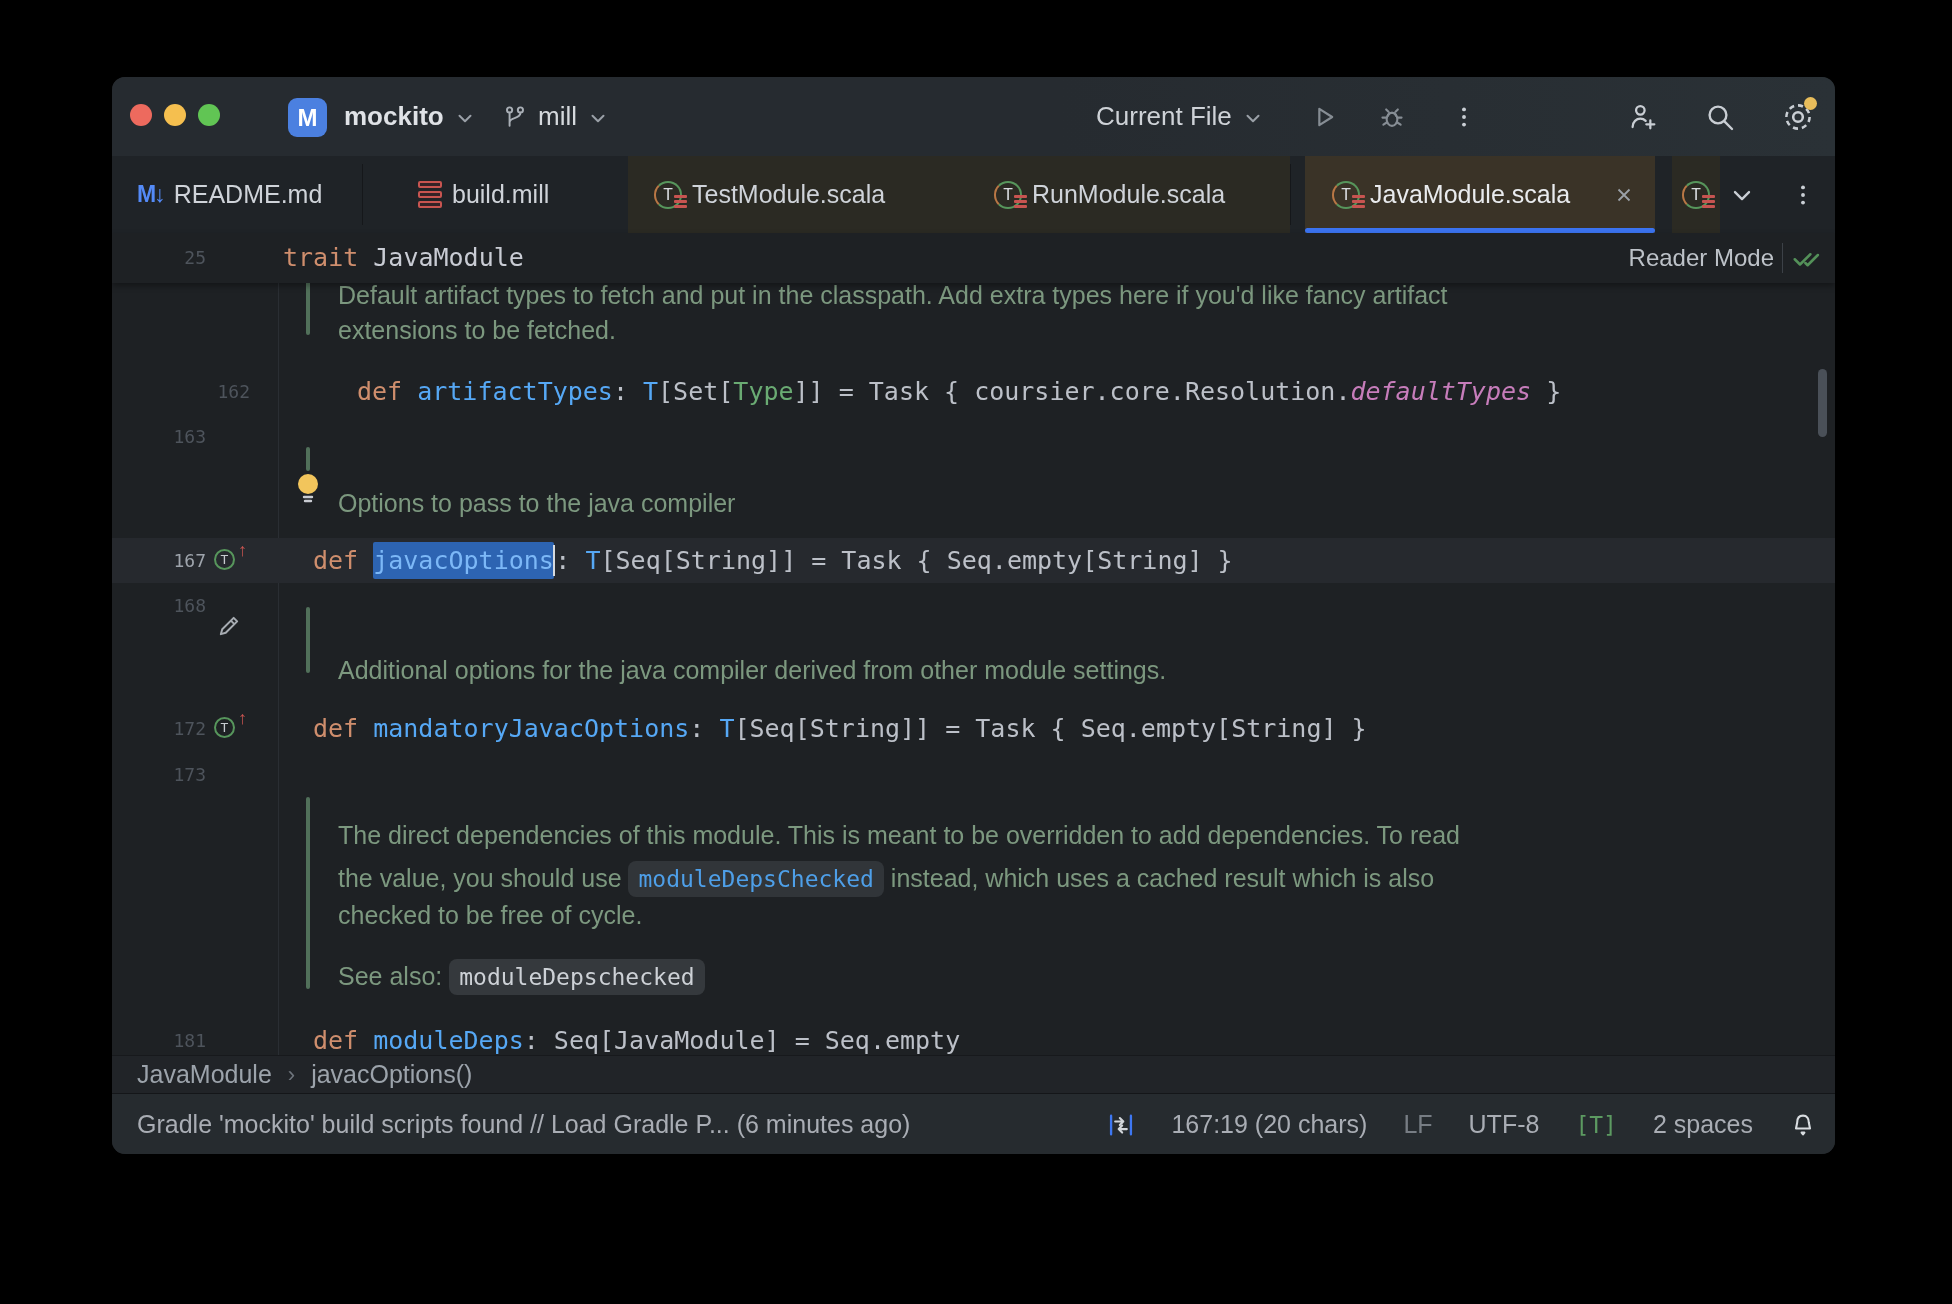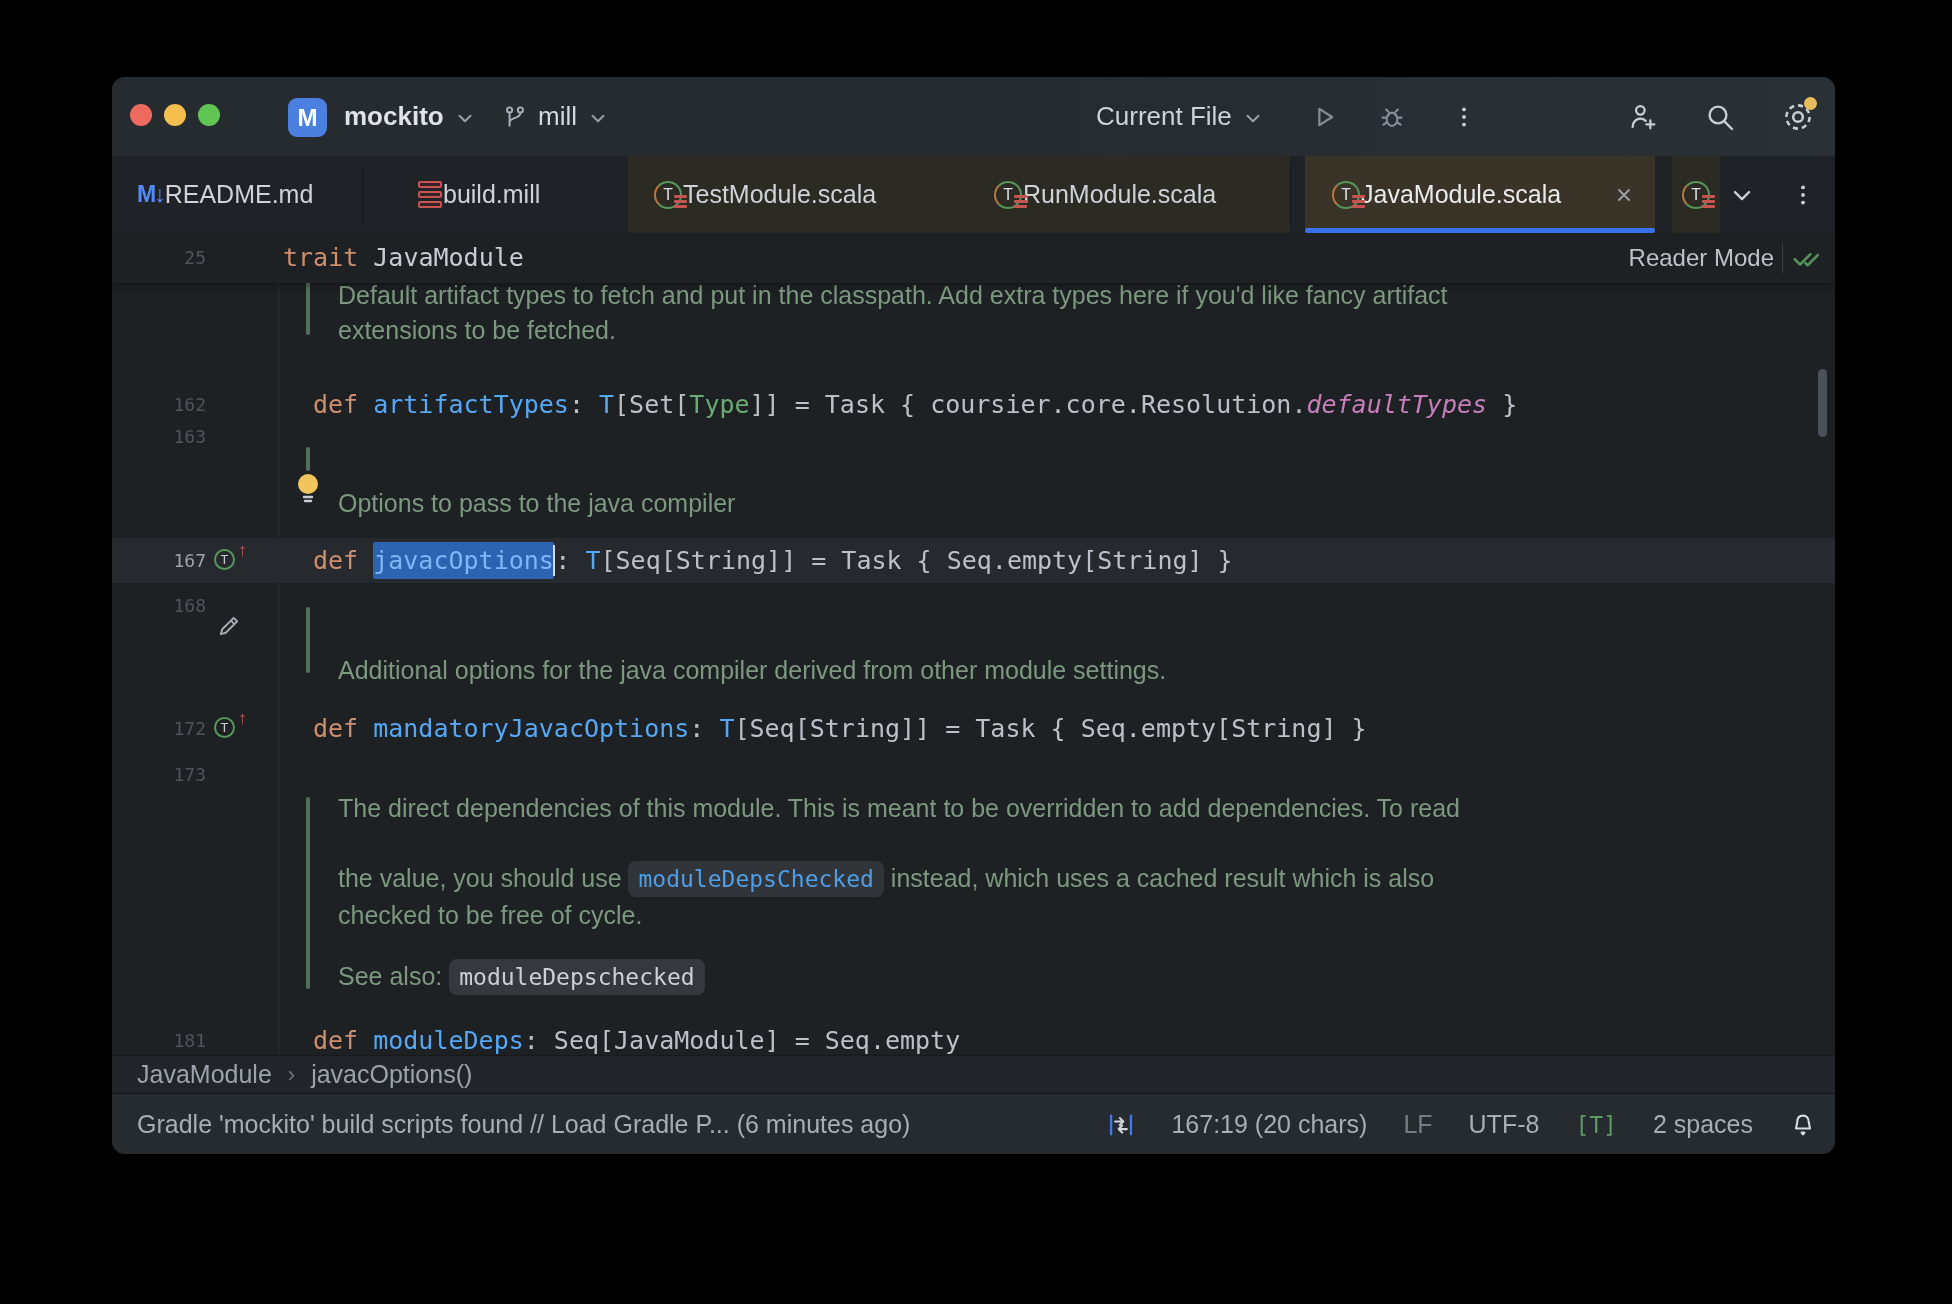--- a/index.html
+++ b/index.html
@@ -22,21 +22,21 @@
   .tb-label .chev{color:#9AA0A7;margin-top:3px;}
   .ticon{color:#A9AFB6;display:flex;align-items:center;}
   .tb-btn{position:absolute;top:22px;width:36px;height:36px;display:flex;align-items:center;
           justify-content:center;color:#868D94;}
   .tb-btn.bright{color:#C9CED4;}
   .gear-dot{position:absolute;right:-2px;top:-3px;width:13px;height:13px;border-radius:50%;background:#E8BD5B;}
   
   .tabbar{position:absolute;left:0;top:79px;width:100%;height:77px;background:#1F2327;
           border-bottom:1px solid #121417;}
   .tab{position:absolute;top:0;height:77px;display:flex;align-items:center;color:#CFD3D9;font-size:25px;}
-  .tab .lbl{margin-left:1px;white-space:nowrap;}
+  .tab .lbl{margin-left:10px;white-space:nowrap;}
   .tab-sep{position:absolute;top:8px;width:1px;height:61px;background:#15171A;}
   .tab-brown{background:#2B2A23;}
   .tab-active{background:#3A3327;color:#E9EBEE;}
   .tab-underline{position:absolute;left:1193px;bottom:0;width:350px;height:5px;background:#3B73F0;border-radius:3px;}
   .md-icon{font-weight:bold;font-size:23px;color:#548AF7;letter-spacing:-2px;}
   .mill-icon{width:24px;height:28px;display:flex;flex-direction:column;justify-content:center;gap:3px;}
   .mill-icon i{display:block;height:6px;border:2px solid #C75450;border-radius:2px;background:#352226;}
   .trait-icon{position:relative;width:28px;height:28px;flex:0 0 auto;}
   .trait-icon .ring{position:absolute;inset:0;border-radius:50%;border:2.5px solid #57965C;
       border-left-color:#B97745;border-bottom-color:#57965C;box-sizing:border-box;}
@@ -303,21 +303,21 @@
       <div class="gutter-sep"></div>
 
       <div class="docbar" style="top:0;height:62px;"></div>
       <div class="row" style="top:0;">
         <div class="docline">Default artifact types to fetch and put in the classpath. Add extra types here if you'd like fancy artifact</div>
       </div>
       <div class="row" style="top:35px;">
         <div class="docline">extensions to be fetched.</div>
       </div>
 
-      <div class="row" style="top:109px;">
+      <div class="row" style="top:96px;margin-left:44px;">
         <span class="lnum">162</span>
         <div class="codetext"><span class="kw">def </span><span class="fn">artifactTypes</span><span>: </span><span class="tb">T</span><span>[Set[</span><span class="tygreen">Type</span><span>]] = Task { coursier.core.Resolution.</span><span class="ital">defaultTypes</span><span> }</span></div>
       </div>
 
       <div class="row" style="top:141px;">
         <span class="lnum">163</span>
       </div>
 
       <div class="docbar" style="top:174px;height:24px;"></div>
       <div class="bulb">
@@ -363,21 +363,21 @@
             <span class="arrow">↑</span>
         </span>
         <div class="codetext"><span class="kw">def </span><span class="fn">mandatoryJavacOptions</span><span>: </span><span class="tb">T</span><span>[Seq[String]] = Task { Seq.empty[String] }</span></div>
       </div>
 
       <div class="row" style="top:479px;">
         <span class="lnum">173</span>
       </div>
 
       <div class="docbar" style="top:524px;height:192px;"></div>
-      <div class="row" style="top:513px;">
+      <div class="row" style="top:540px;">
         <div class="docline">The direct dependencies of this module. This is meant to be overridden to add dependencies. To read</div>
       </div>
       <div class="row" style="top:583px;">
         <div class="docline"><span>the value, you should use </span><span class="chip-blue">moduleDepsChecked</span><span> instead, which uses a cached result which is also</span></div>
       </div>
       <div class="row" style="top:620px;">
         <div class="docline">checked to be free of cycle.</div>
       </div>
       <div class="row" style="top:681px;">
         <div class="docline"><span>See also: </span><span class="chip-gray">moduleDepschecked</span></div>

